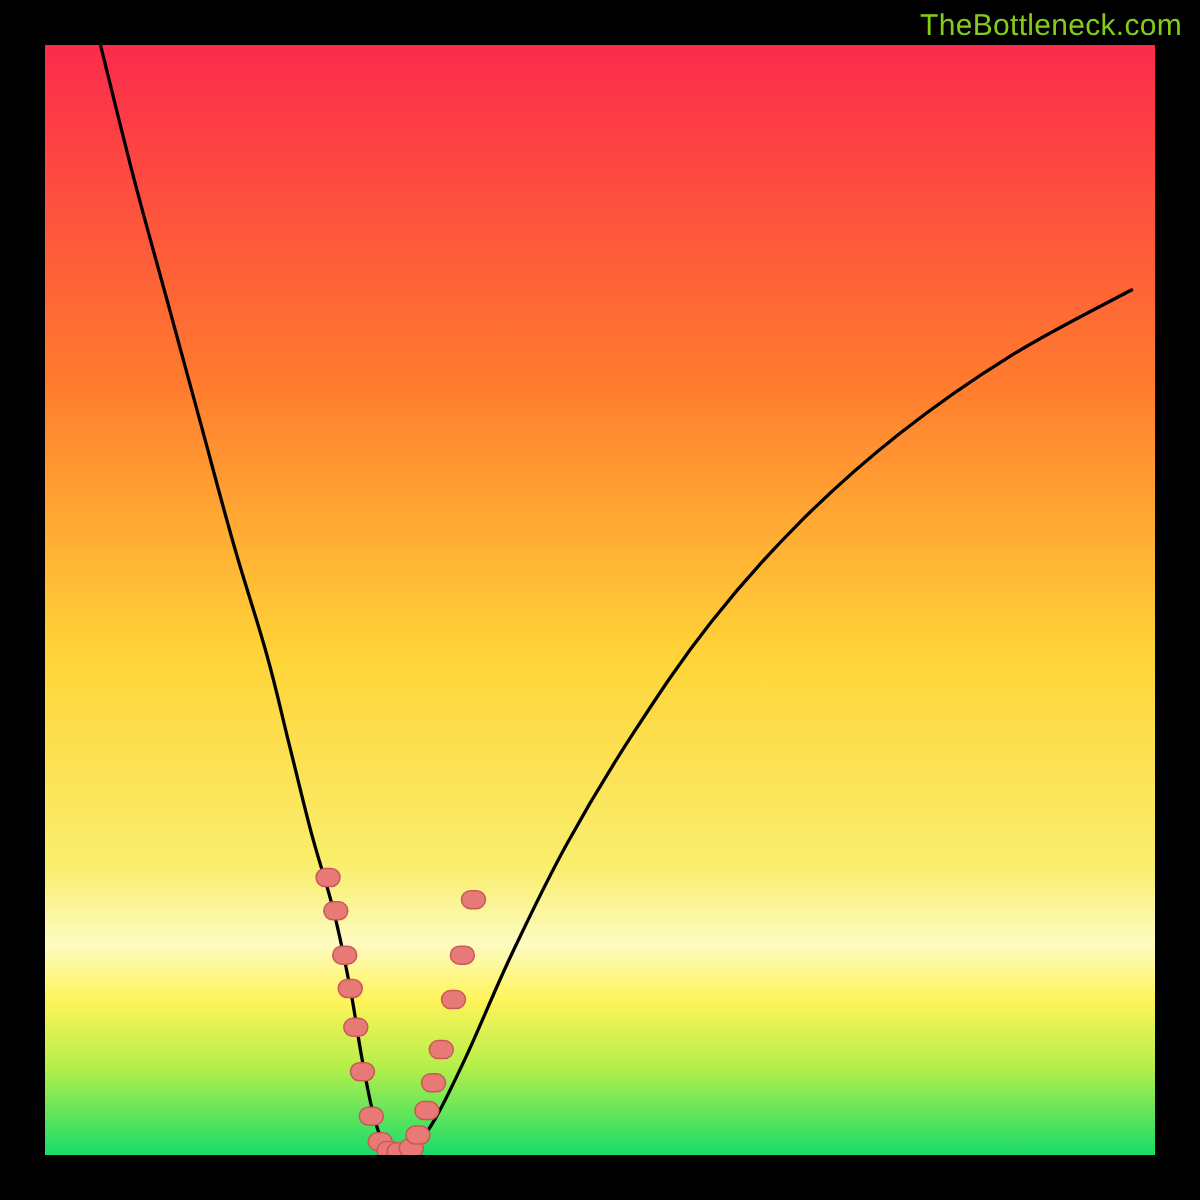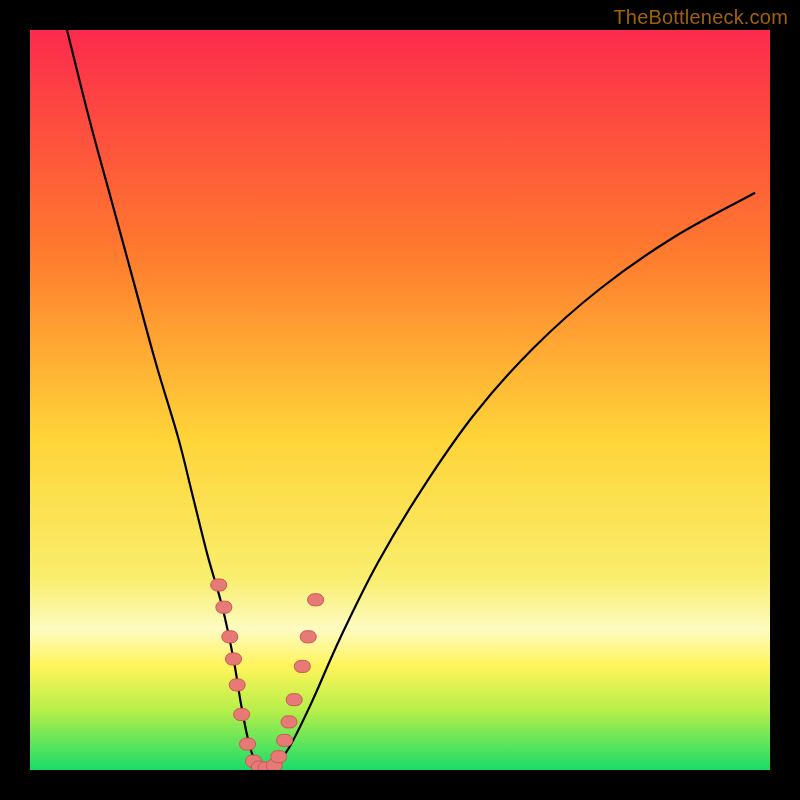--- a/index.html
+++ b/index.html
@@ -14,21 +14,21 @@
   .outer {
     width: 800px;
     height: 800px;
     background: #000;
     position: relative;
   }
   .watermark {
     position: absolute;
     top: 6px;
     right: 12px;
-    color: #a16207;
+    color: #84cc16;
     font-size: 20px;
     font-weight: 500;
     letter-spacing: 0.2px;
     z-index: 5;
   }
   .plot-frame {
     position: absolute;
     left: 30px;
     top: 30px;
     width: 740px;

